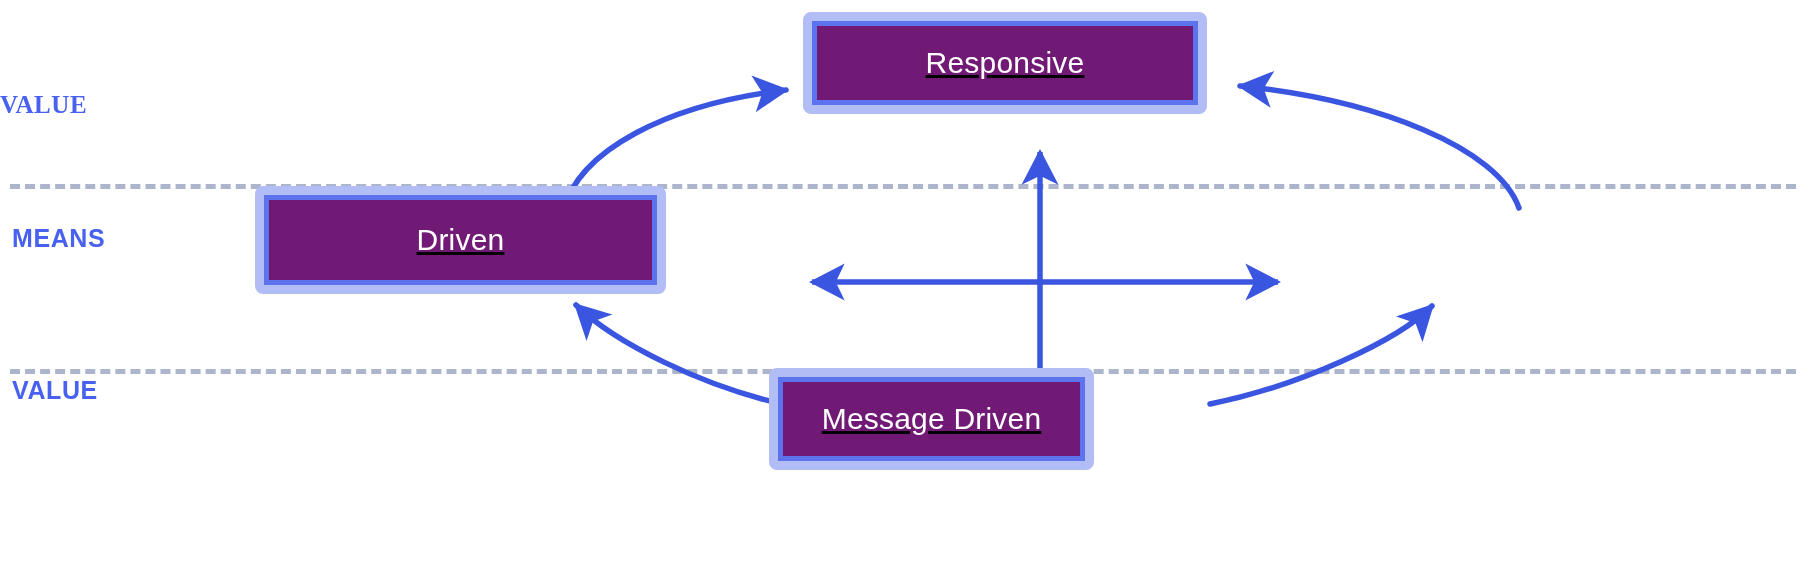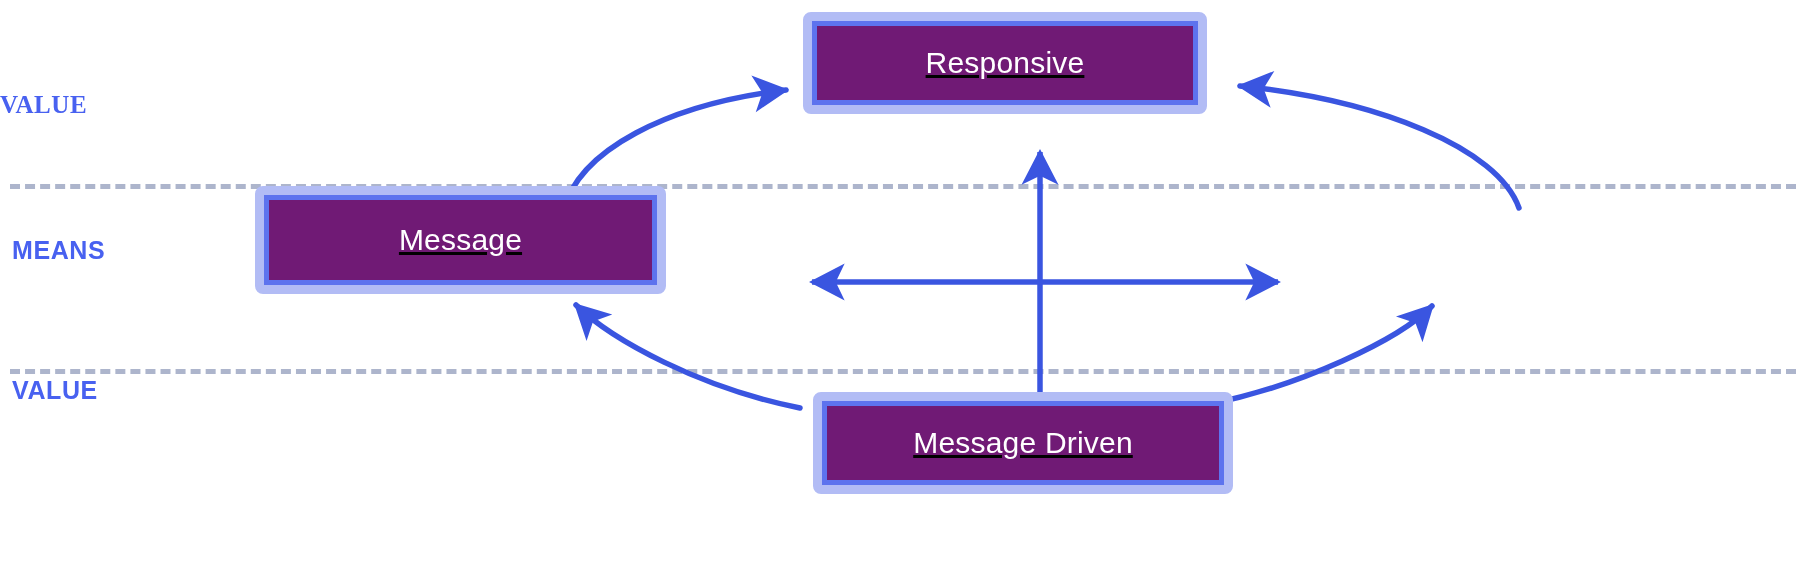--- a/index.html
+++ b/index.html
@@ -22,21 +22,21 @@
   .tier-label {
     position: absolute;
     font-weight: bold;
     font-size: 25px;
     letter-spacing: 0.6px;
     color: #4861f0;
     white-space: nowrap;
     line-height: 1;
   }
   .tier-label.value  { left: 0; top: 92px; font-family: Liberation Serif, serif; }
-  .tier-label.means  { left: 12px; top: 226px; margin-top: 12px; }
+  .tier-label.means  { left: 12px; top: 226px; }
   .tier-label.form   { left: 12px; top: 378px; }
 
   
   .divider {
     position: absolute;
     left: 10px;
     right: 10px;
     height: 0;
     border-top: 5px dashed #adb5cc;
   }
@@ -67,21 +67,21 @@
   .node.responsive {
     left: 803px;  top: 12px;   width: 404px; height: 102px;
   }
   .node.elastic {
     left: 255px;  top: 186px;  width: 411px; height: 108px;
   }
   .node.resilient {
     left: 1152px; top: 186px;  width: 411px; height: 108px;
   }
   .node.messagedriven {
-    left: 813px;  top: 368px;  width: 420px; height: 102px; margin-top: 24px;
+    left: 769px;  top: 368px;  width: 325px; height: 102px;
   }
 
   
   #arrows {
     position: absolute;
     left: 0; top: 0;
     width: 1806px;
     height: 564px;
     pointer-events: none;
   }
@@ -116,21 +116,21 @@
     <path d="M 1040 398 L 1040 152" fill="none" stroke="#3a55e0" stroke-width="5.5" marker-end="url(#ah)"></path>
 
     <path d="M 812 282 L 1278 282" fill="none" stroke="#3a55e0" stroke-width="5.5" marker-start="url(#ah)" marker-end="url(#ah)"></path>
   </svg>
 
   <div class="node responsive">
     <span class="node-label">Responsive</span>
   </div>
 
   <div class="node elastic">
-    <span class="node-label">Message</span>
+    <span class="node-label">Driven</span>
   </div>
 
 
   <div class="node messagedriven">
     <span class="node-label">Message Driven</span>
   </div>
 
 </div>
 
 </body></html>

